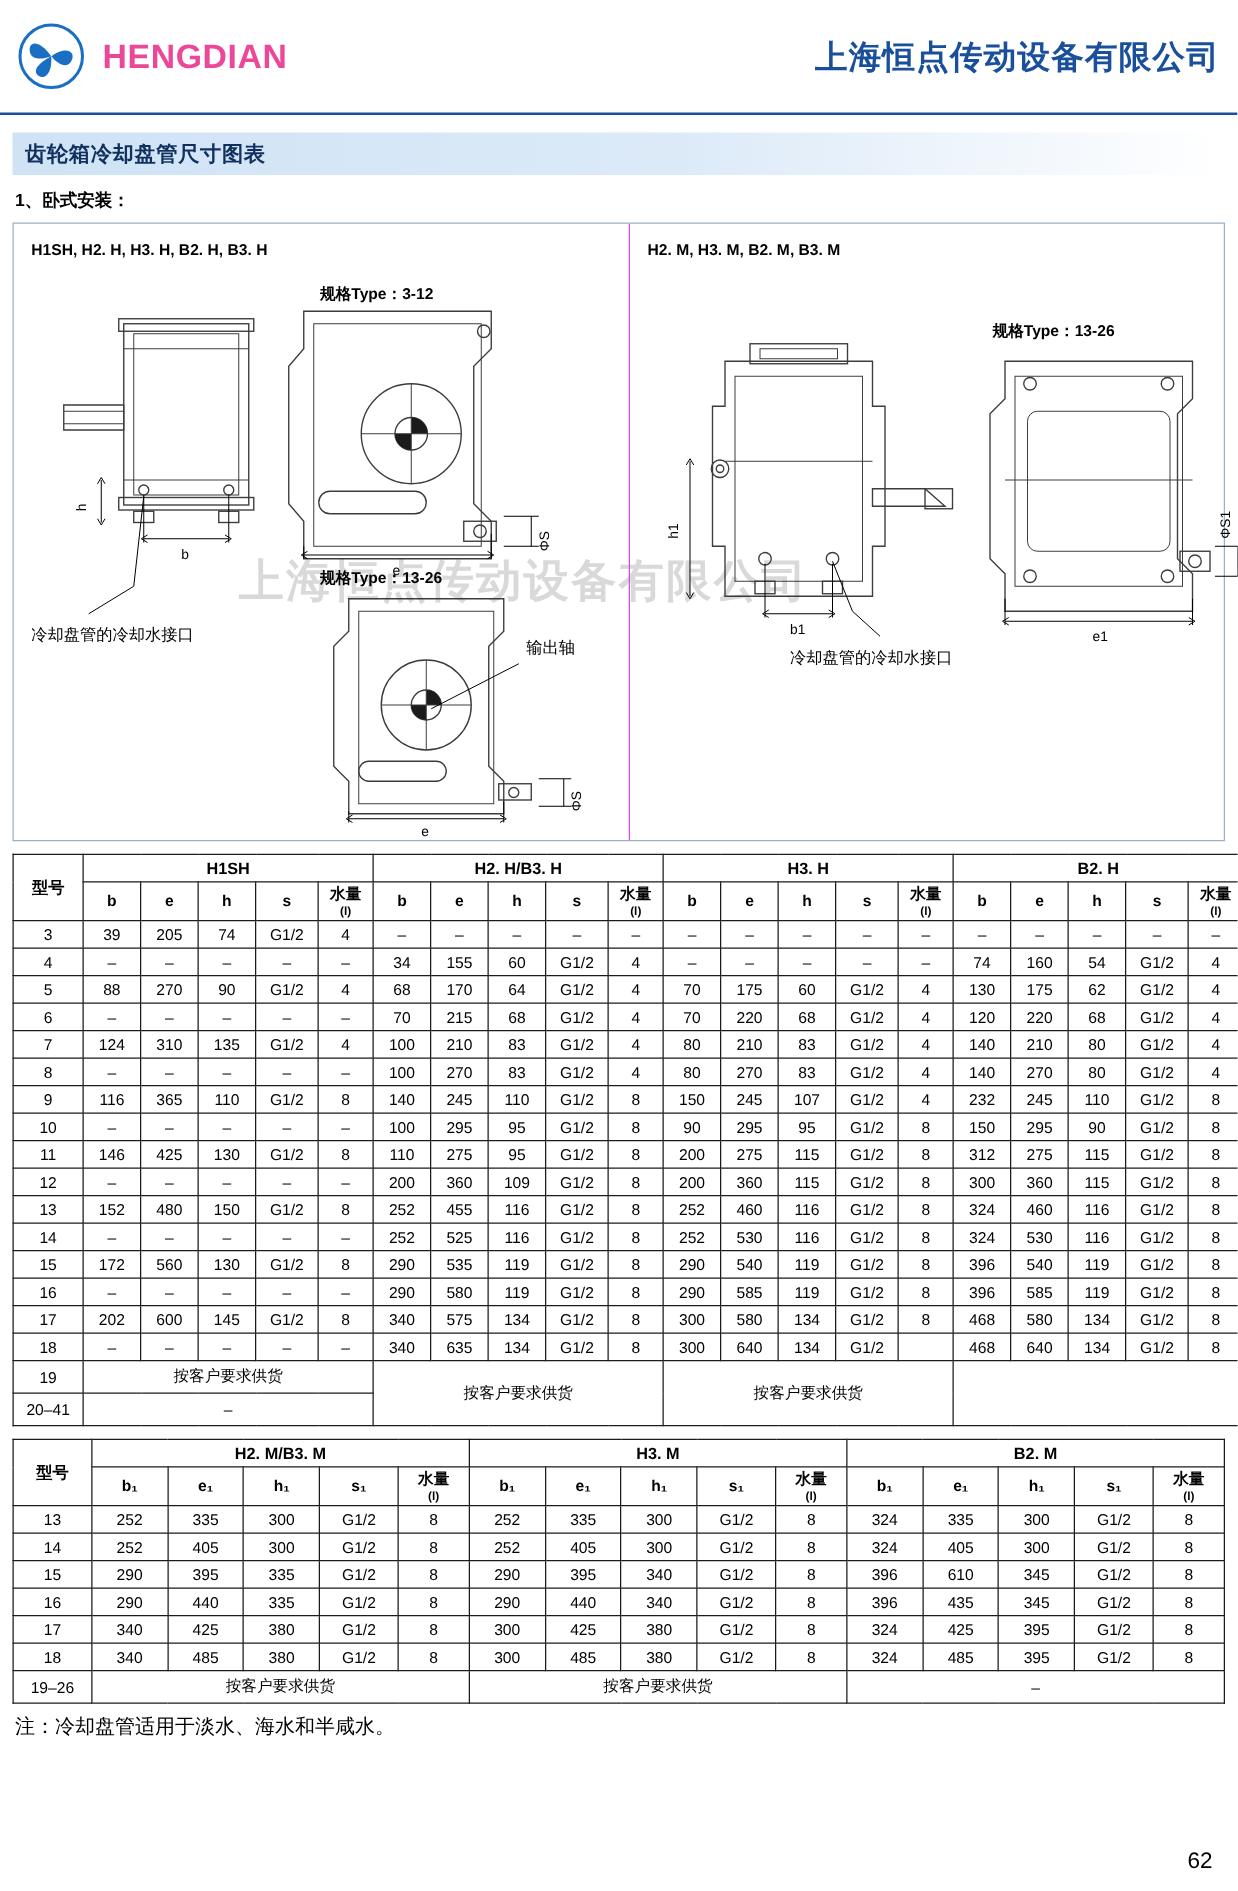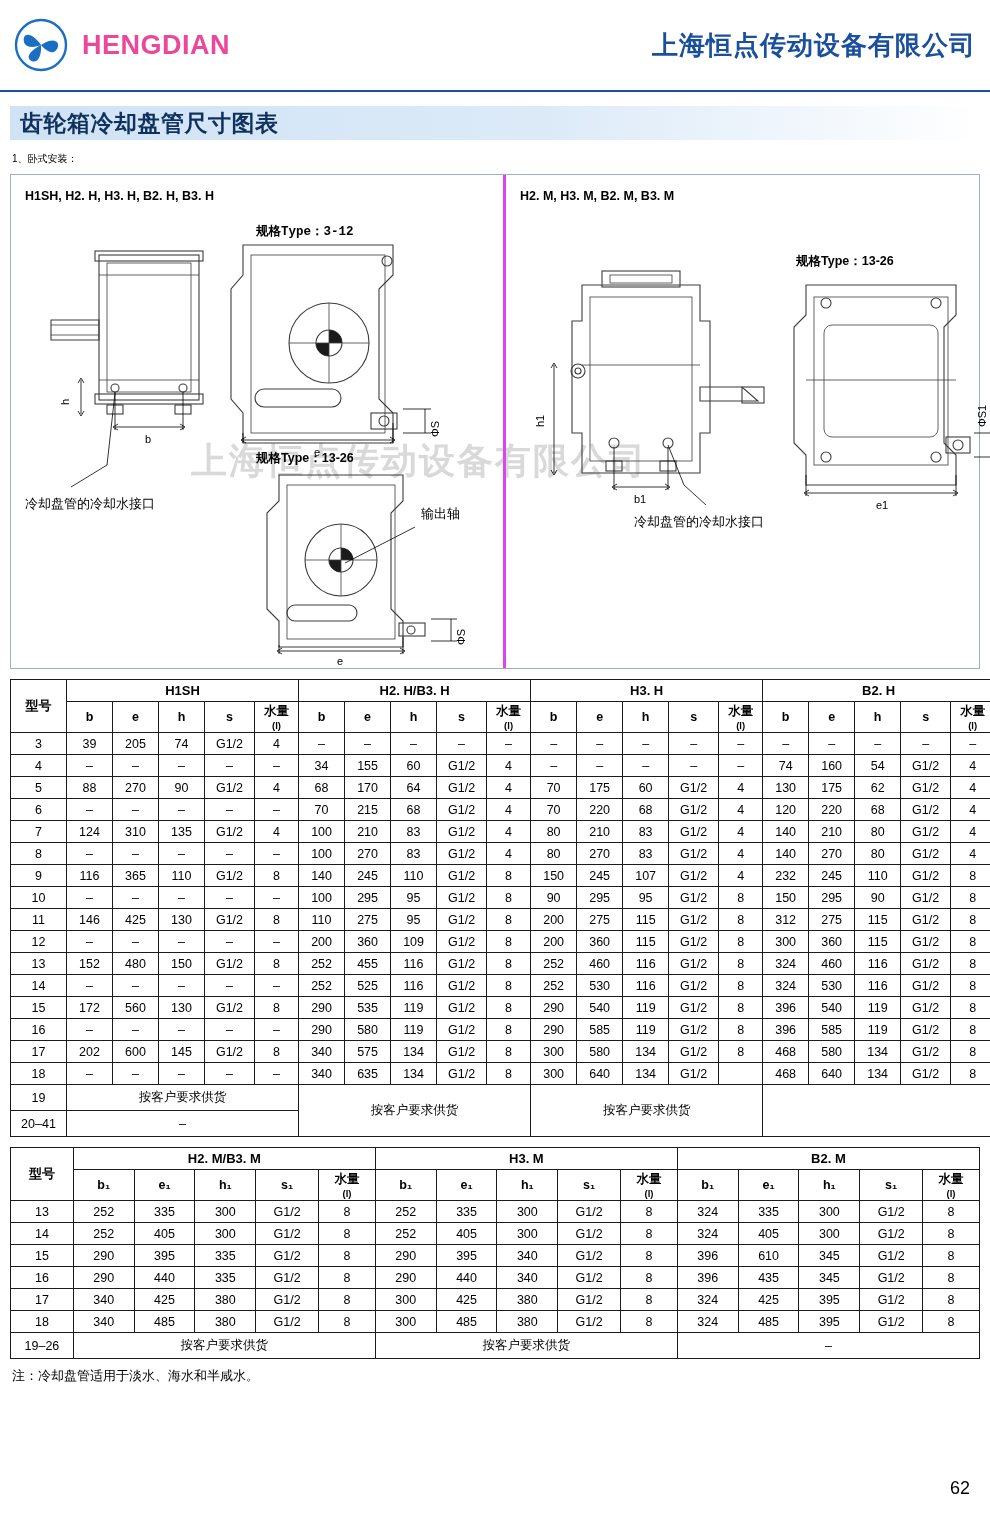--- a/index.html
+++ b/index.html
@@ -33,34 +33,34 @@
   }
   
   .titlebar{
     margin:14px 10px 0 10px;
     height:34px;
     background:linear-gradient(to right,#cfe3f5 0%,#dceaf8 55%,#ffffff 100%);
     display:flex;align-items:center;
     padding-left:10px;
     box-sizing:border-box;
   }
-  .titlebar span{font-size:23px;font-weight:bold;color:#10305e;letter-spacing:.5px;}
+  .titlebar span{font-size:17px;font-weight:bold;color:#10305e;letter-spacing:.5px;}
   .subtitle{
-    margin:12px 0 8px 12px;font-size:10px;font-weight:normal;
+    margin:12px 0 8px 12px;font-size:14px;font-weight:bold;
   }
   
   .figure-box{
     margin:0 10px;
     border:1px solid #9bb0c4;
     height:495px;
     display:flex;
     position:relative;
     box-sizing:border-box;
   }
-  .fig-left{width:492px;border-right:3px solid #d946ef;position:relative;}
+  .fig-left{width:492px;border-right:1px solid #d946ef;position:relative;}
   .fig-right{flex:1;position:relative;}
   .fig-label{position:absolute;font-size:12.5px;font-weight:bold;}
   .fig-note{position:absolute;font-size:13px;}
   .watermark{
     position:absolute;top:262px;left:180px;
     font-size:36px;color:#d9d9d9;font-weight:bold;
     white-space:nowrap;pointer-events:none;z-index:0;
     letter-spacing:2px;
   }
   svg{display:block;}
@@ -76,21 +76,21 @@
     border:1px solid #1b1b1b;
     text-align:center;
     padding:1px 0;
     height:19px;
     font-weight:normal;
   }
   .t1 thead th,.t2 thead th{font-weight:bold;}
   .grp{font-weight:bold;font-size:13px;margin-top:28px;}
   .modelcol{font-weight:bold;}
   .unit{font-size:9.5px;}
-  .note{margin:8px 0 0 12px;font-size:13px;font-family:Liberation Serif, serif;}
+  .note{margin:8px 0 0 12px;font-size:16px;font-family:Liberation Serif, serif;}
   .pagenum{position:absolute;right:20px;bottom:14px;font-size:18px;}
 </style>
 </head>
 <body>
 
 <div class="header">
   <div class="logo-wrap">
     <div class="logo-mark">
       <svg width="54" height="54" viewBox="0 0 54 54">
         <circle cx="27" cy="27" r="25" fill="none" stroke="#1a6fc4" stroke-width="2.4"></circle>
@@ -109,21 +109,21 @@
 </div>
 
 <div class="subtitle">1、卧式安装：</div>
 
 <div class="figure-box">
 
   <div class="watermark">上海恒点传动设备有限公司</div>
 
   <div class="fig-left">
     <div class="fig-label" style="left:14px;top:14px;">H1SH, H2. H, H3. H, B2. H, B3. H</div>
-    <div class="fig-label" style="left:245px;top:48px;font-family:Liberation Mono, monospace;">规格Type：3-12</div>
+    <div class="fig-label" style="left:245px;top:48px;">规格Type：3-12</div>
     <div class="fig-label" style="left:245px;top:275px;">规格Type：13-26</div>
     <div class="fig-note" style="left:14px;top:320px;">冷却盘管的冷却水接口</div>
     <div class="fig-note" style="left:410px;top:330px;">输出轴</div>
 
     <svg width="492" height="495" viewBox="0 0 492 495" style="position:absolute;left:0;top:0;">
 
       <g>
         <rect class="dr" x="88" y="80" width="100" height="145"></rect>
         <rect class="dr2" x="96" y="88" width="84" height="129"></rect>
         <rect class="dr" x="84" y="76" width="108" height="10"></rect>

